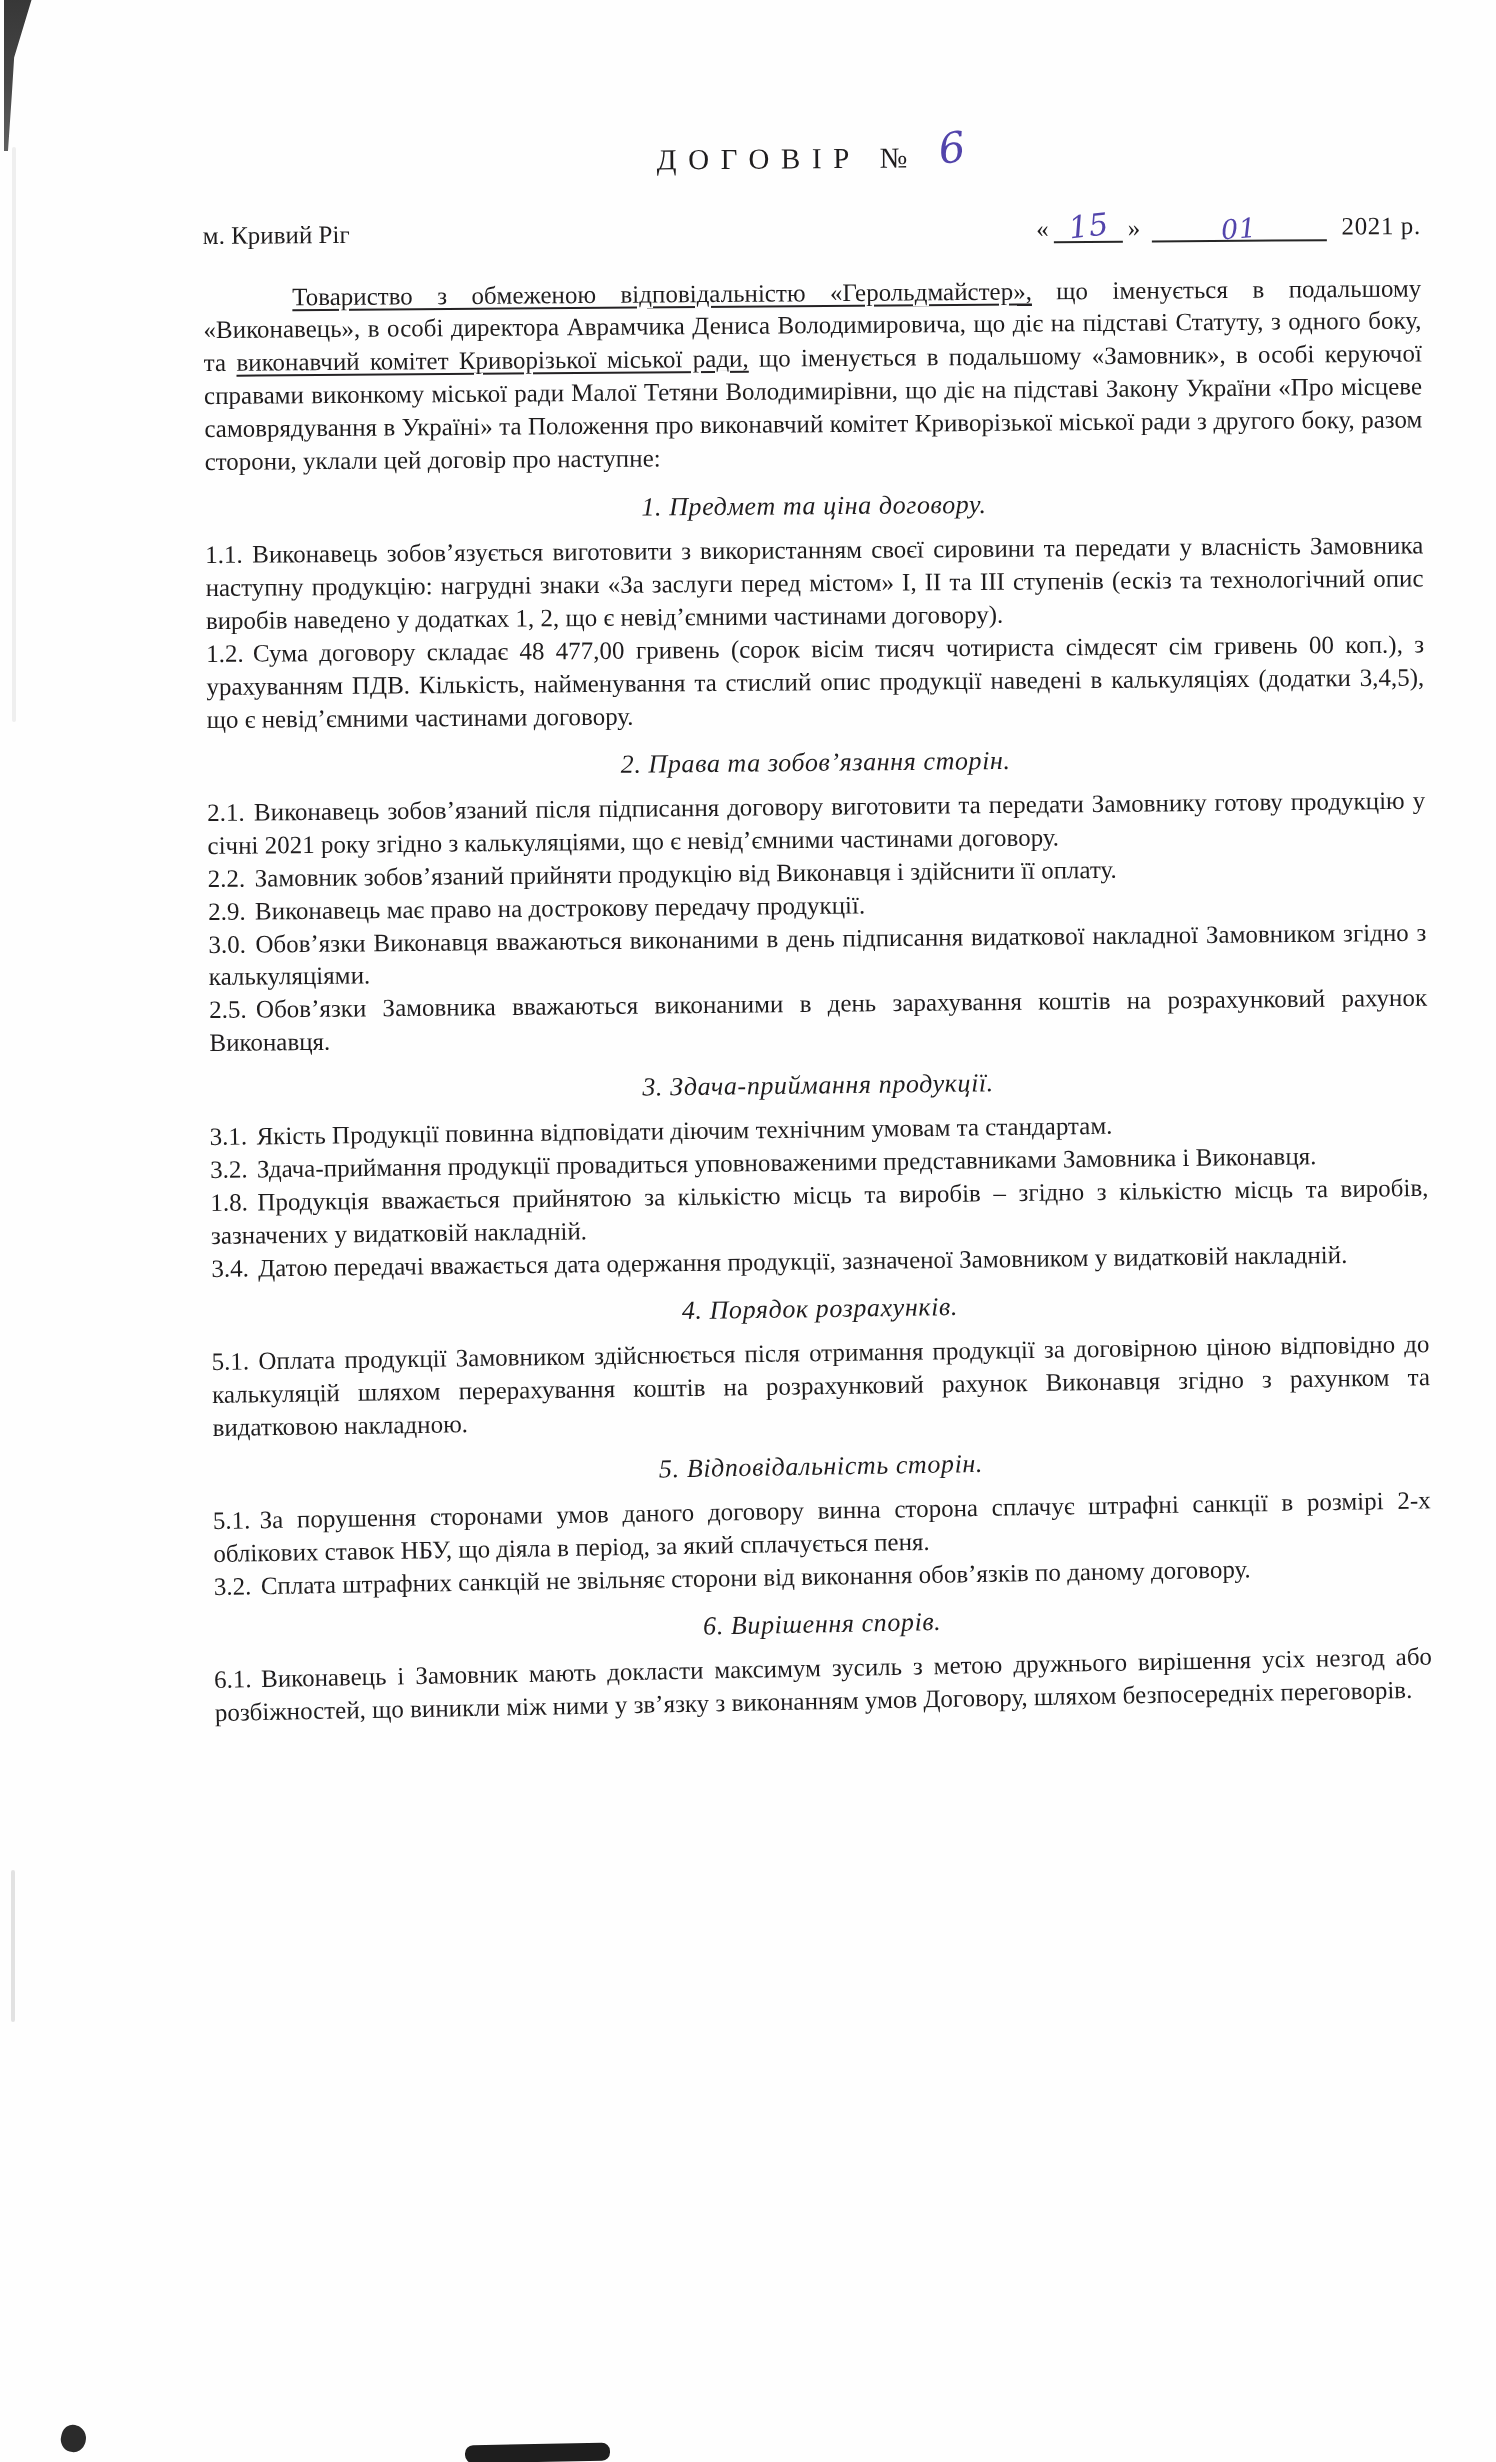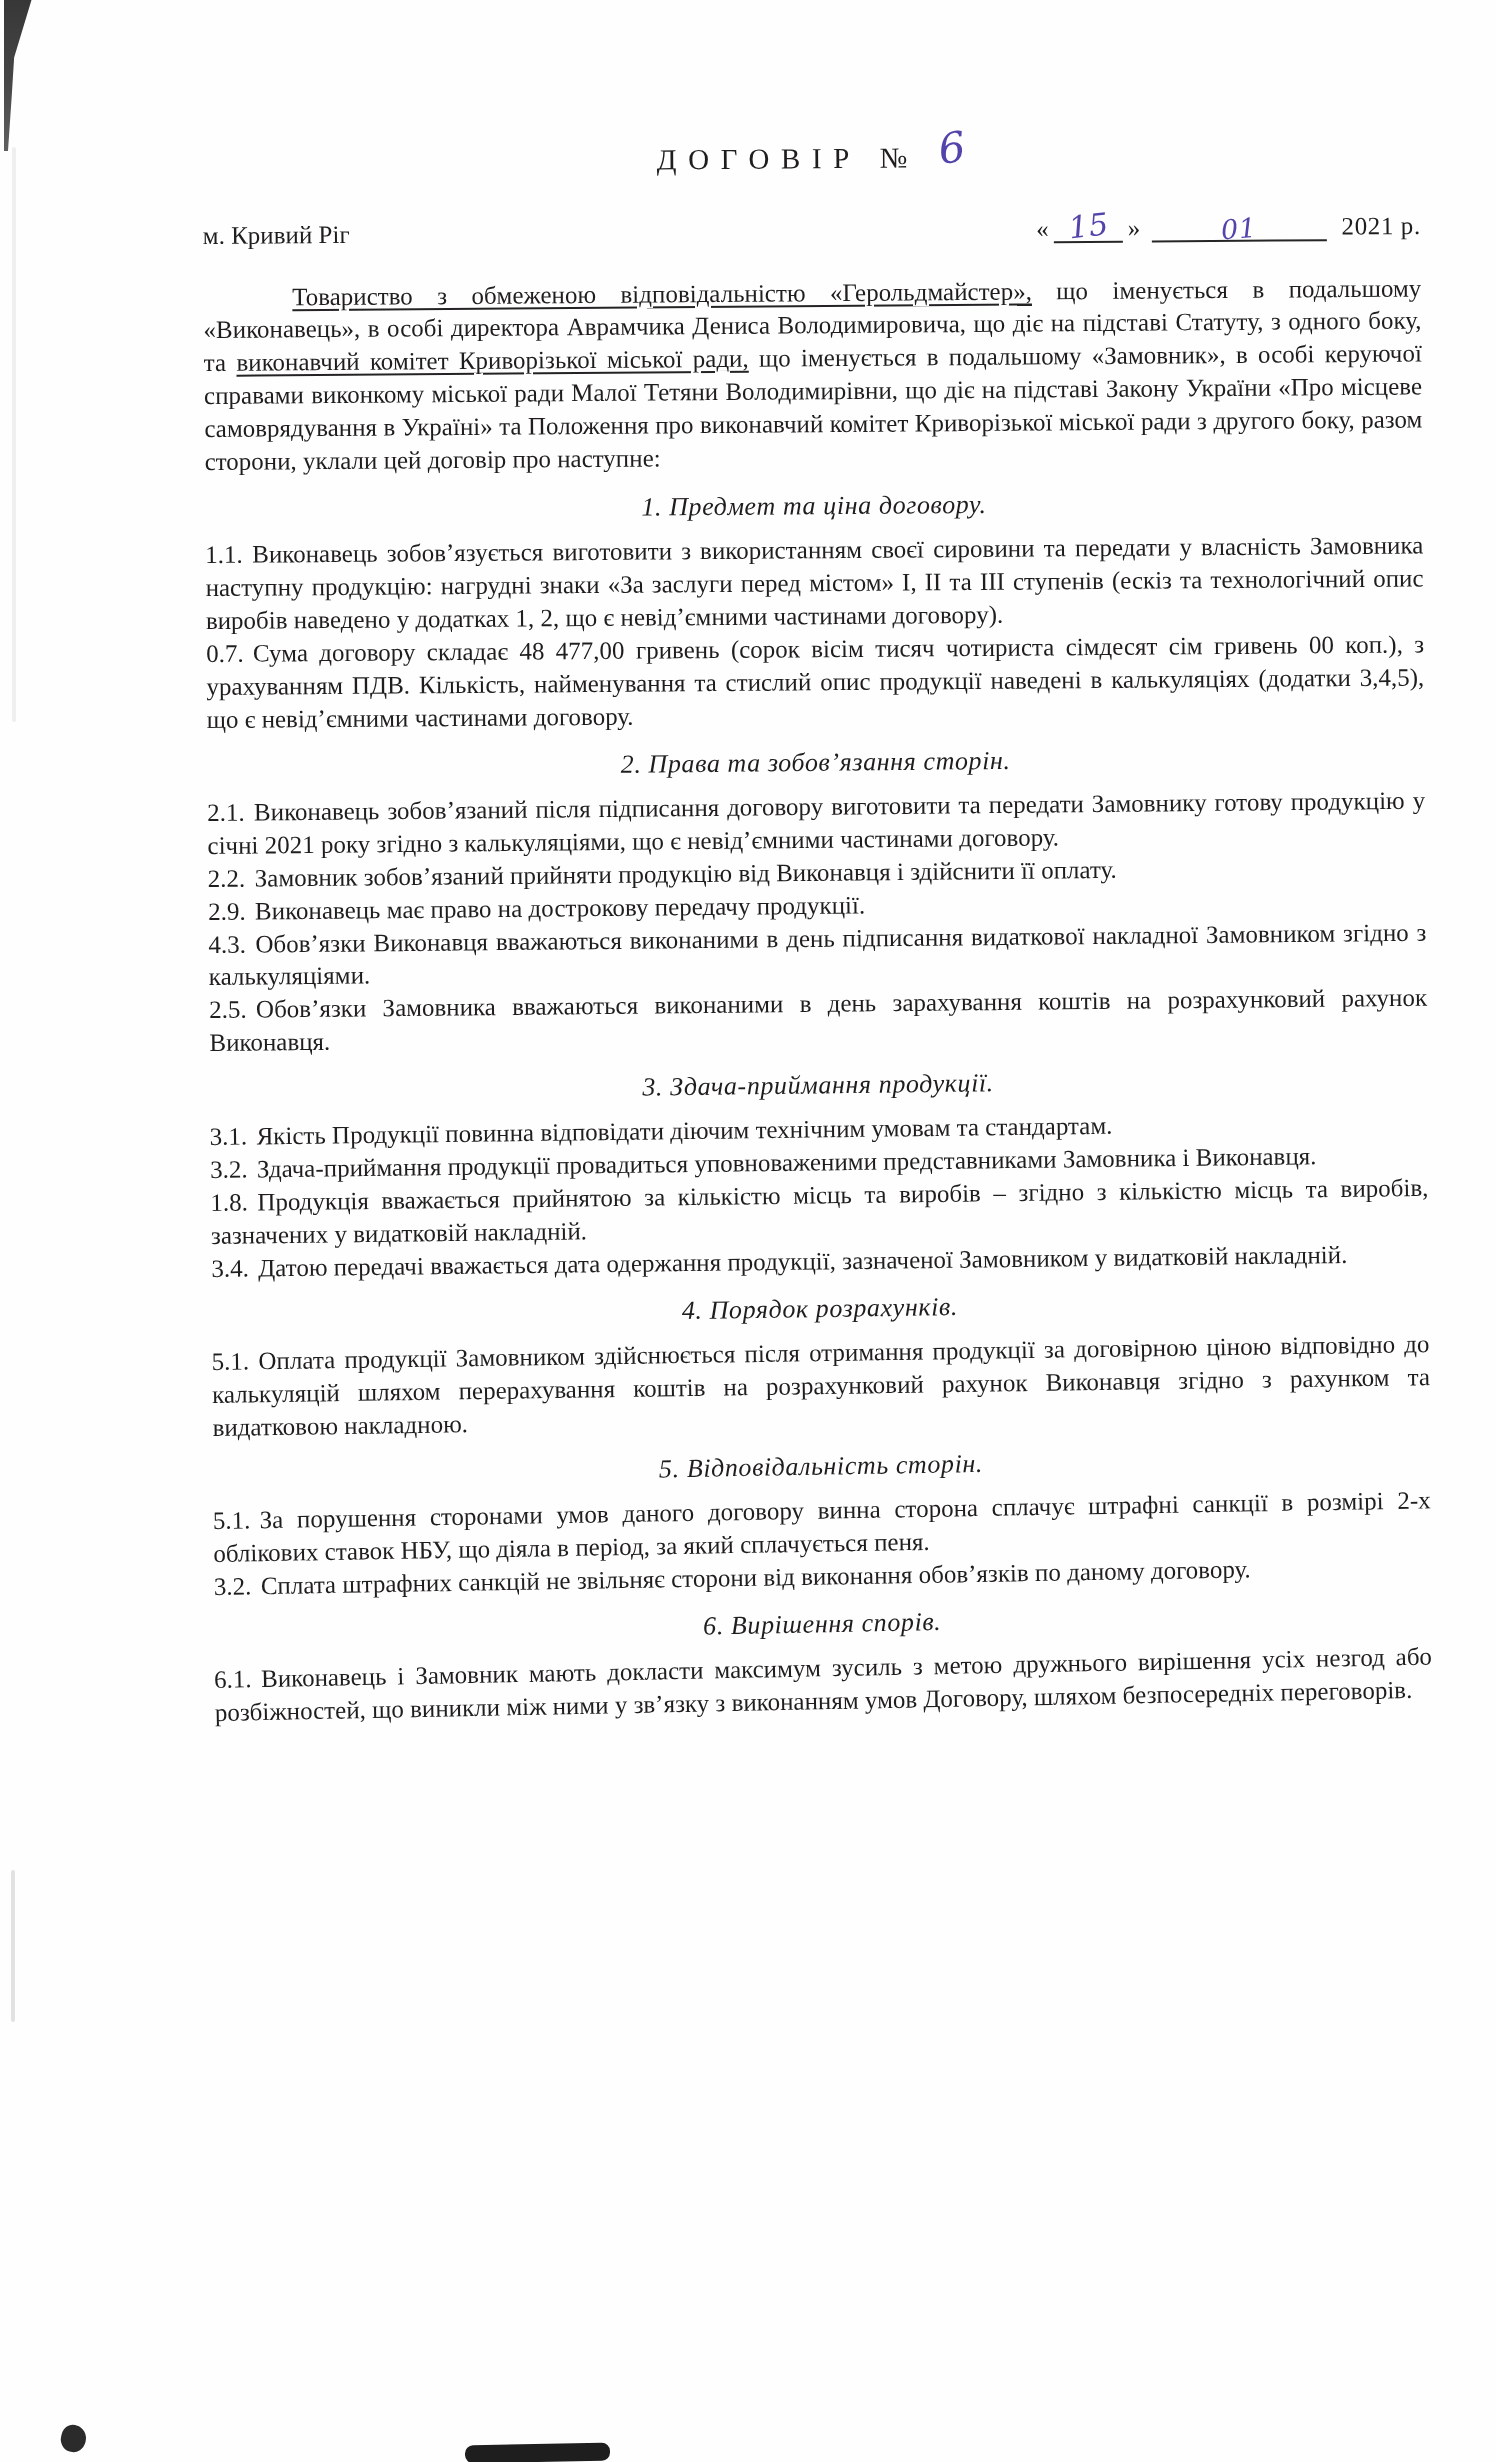--- a/index.html
+++ b/index.html
@@ -129,28 +129,28 @@
         <span>«</span><span class="blank blank-day"><span class="hand hand-day">15</span></span><span>»</span><span class="blank blank-month"><span class="hand hand-month">01</span></span><span>2021 р.</span>
       </span>
     </div>
 
     <p class="preamble" id="preamble"><span class="u">Товариство з обмеженою відповідальністю «Герольдмайстер»,</span><span> що іменується в подальшому «Виконавець», в особі директора Аврамчика Дениса Володимировича, що діє на підставі Статуту, з одного боку, та </span><span class="u">виконавчий комітет Криворізької міської ради,</span><span> що іменується в подальшому «Замовник», в особі керуючої справами виконкому міської ради Малої Тетяни Володимирівни, що діє на підставі Закону України «Про місцеве самоврядування в Україні» та Положення про виконавчий комітет Криворізької міської ради з другого боку, разом сторони, уклали цей договір про наступне:</span></p>
 
     <div id="sections">
         <div class="section-block" style="transform: rotate(0deg);">
           <h2 class="section-heading">1. Предмет та ціна договору.</h2>
           <p class="clause"><span class="clause-num">1.1.</span>Виконавець зобов’язується виготовити з використанням своєї сировини та передати у власність Замовника наступну продукцію: нагрудні знаки «За заслуги перед містом» І, ІІ та ІІІ ступенів (ескіз та технологічний опис виробів наведено у додатках 1, 2, що є невід’ємними частинами договору).</p>
-          <p class="clause"><span class="clause-num">0.7.</span>Сума договору складає 48 477,00 гривень (сорок вісім тисяч чотириста сімдесят сім гривень 00 коп.), з урахуванням ПДВ. Кількість, найменування та стислий опис продукції наведені в калькуляціях (додатки 3,4,5), що є невід’ємними частинами договору.</p>
+          <p class="clause"><span class="clause-num">1.2.</span>Сума договору складає 48 477,00 гривень (сорок вісім тисяч чотириста сімдесят сім гривень 00 коп.), з урахуванням ПДВ. Кількість, найменування та стислий опис продукції наведені в калькуляціях (додатки 3,4,5), що є невід’ємними частинами договору.</p>
         </div>
         <div class="section-block" style="transform: rotate(-0.13deg);">
           <h2 class="section-heading">2. Права та зобов’язання сторін.</h2>
           <p class="clause"><span class="clause-num">2.1.</span>Виконавець зобов’язаний після підписання договору виготовити та передати Замовнику готову продукцію у січні 2021 року згідно з калькуляціями, що є невід’ємними частинами договору.</p>
           <p class="clause"><span class="clause-num">2.2.</span>Замовник зобов’язаний прийняти продукцію від Виконавця і здійснити її оплату.</p>
           <p class="clause"><span class="clause-num">2.9.</span>Виконавець має право на дострокову передачу продукції.</p>
-          <p class="clause"><span class="clause-num">4.3.</span>Обов’язки Виконавця вважаються виконаними в день підписання видаткової накладної Замовником згідно з калькуляціями.</p>
+          <p class="clause"><span class="clause-num">3.0.</span>Обов’язки Виконавця вважаються виконаними в день підписання видаткової накладної Замовником згідно з калькуляціями.</p>
           <p class="clause"><span class="clause-num">2.5.</span>Обов’язки Замовника вважаються виконаними в день зарахування коштів на розрахунковий рахунок Виконавця.</p>
         </div>
         <div class="section-block" style="transform: rotate(-0.26deg);">
           <h2 class="section-heading">3. Здача-приймання продукції.</h2>
           <p class="clause"><span class="clause-num">3.1.</span>Якість Продукції повинна відповідати діючим технічним умовам та стандартам.</p>
           <p class="clause"><span class="clause-num">3.2.</span>Здача-приймання продукції провадиться уповноваженими представниками Замовника і Виконавця.</p>
           <p class="clause"><span class="clause-num">1.8.</span>Продукція вважається прийнятою за кількістю місць та виробів – згідно з кількістю місць та виробів, зазначених у видатковій накладній.</p>
           <p class="clause"><span class="clause-num">3.4.</span>Датою передачі вважається дата одержання продукції, зазначеної Замовником у видатковій накладній.</p>
         </div>
         <div class="section-block" style="transform: rotate(-0.39deg);">

